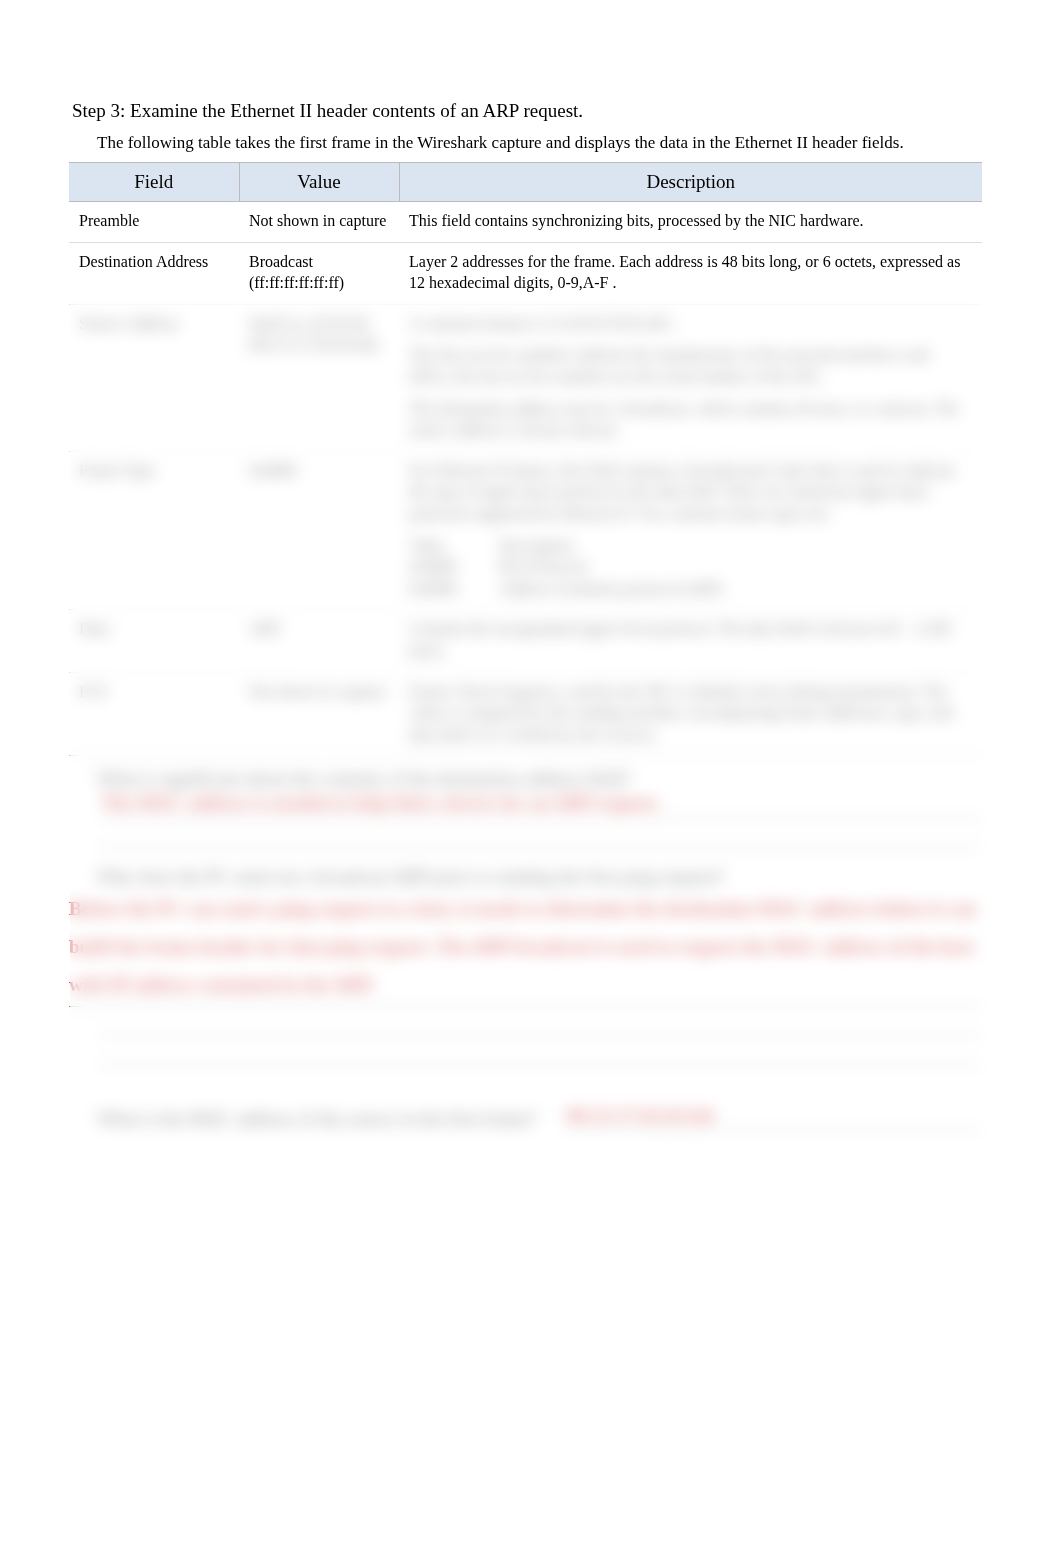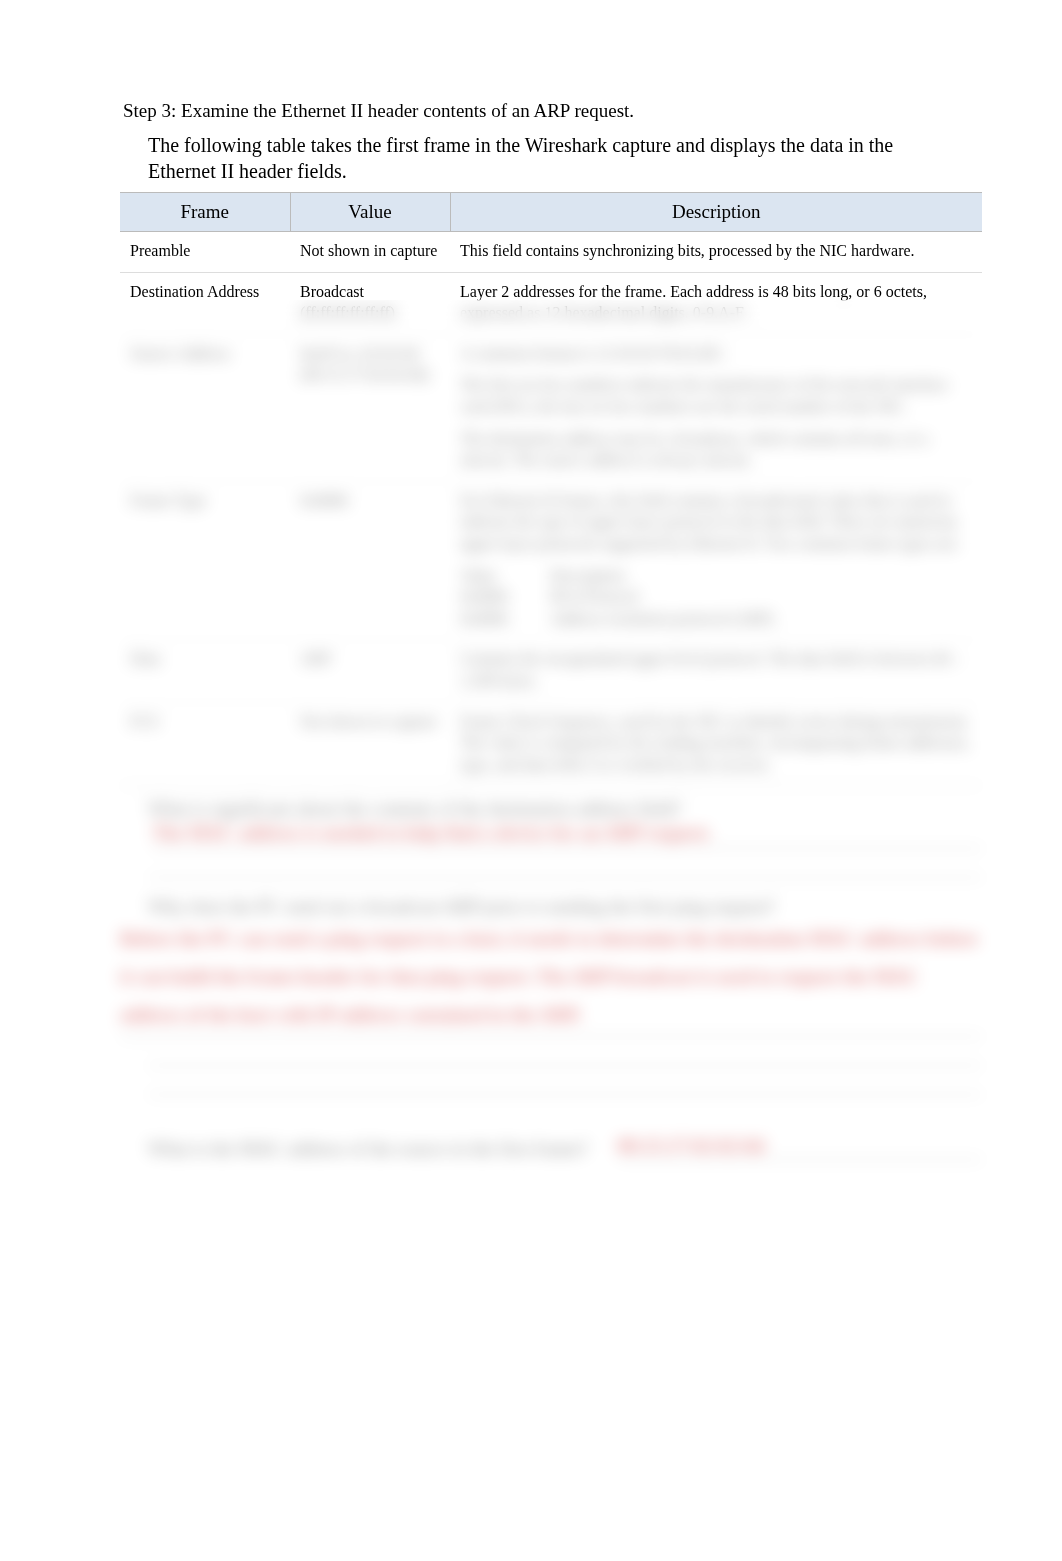--- a/index.html
+++ b/index.html
@@ -4,30 +4,30 @@
 <style>
   body {
     margin: 0;
     padding: 0;
     background: #fff;
     font-family: "Times New Roman", Times, serif;
     color: #000;
     width: 1062px;
   }
   .page {
-    padding: 100px 80px 60px 120px;
+    padding: 100px 80px 60px 69px;
     position: relative;
   }
   .step-title {
     font-size: 19px;
     margin-bottom: 10px;
     margin-left: 3px;
   }
   .intro {
-    font-size: 20px;
+    font-size: 17px;
     margin-left: 28px;
     margin-right: 60px;
     margin-bottom: 8px;
     line-height: 1.3;
   }
   table.eth {
     width: 100%;
     border-collapse: collapse;
     font-size: 18px;
     table-layout: fixed;
@@ -126,21 +126,21 @@
   <div class="intro">The following table takes the first frame in the      Wireshark   capture and displays the data in the Ethernet II header fields.</div>
 
   <table class="eth">
     <colgroup>
         <col class="c1">
         <col class="c2">
         <col class="c3">
       </colgroup>
     <thead>
       <tr>
-        <th>Frame</th>
+        <th>Field</th>
         <th>Value</th>
         <th>Description</th>
       </tr>
     </thead>
     <tbody>
 
       <tr>
         <td>Preamble</td>
         <td>Not shown in capture</td>
         <td>This field contains synchronizing bits, processed by the NIC hardware.</td>

